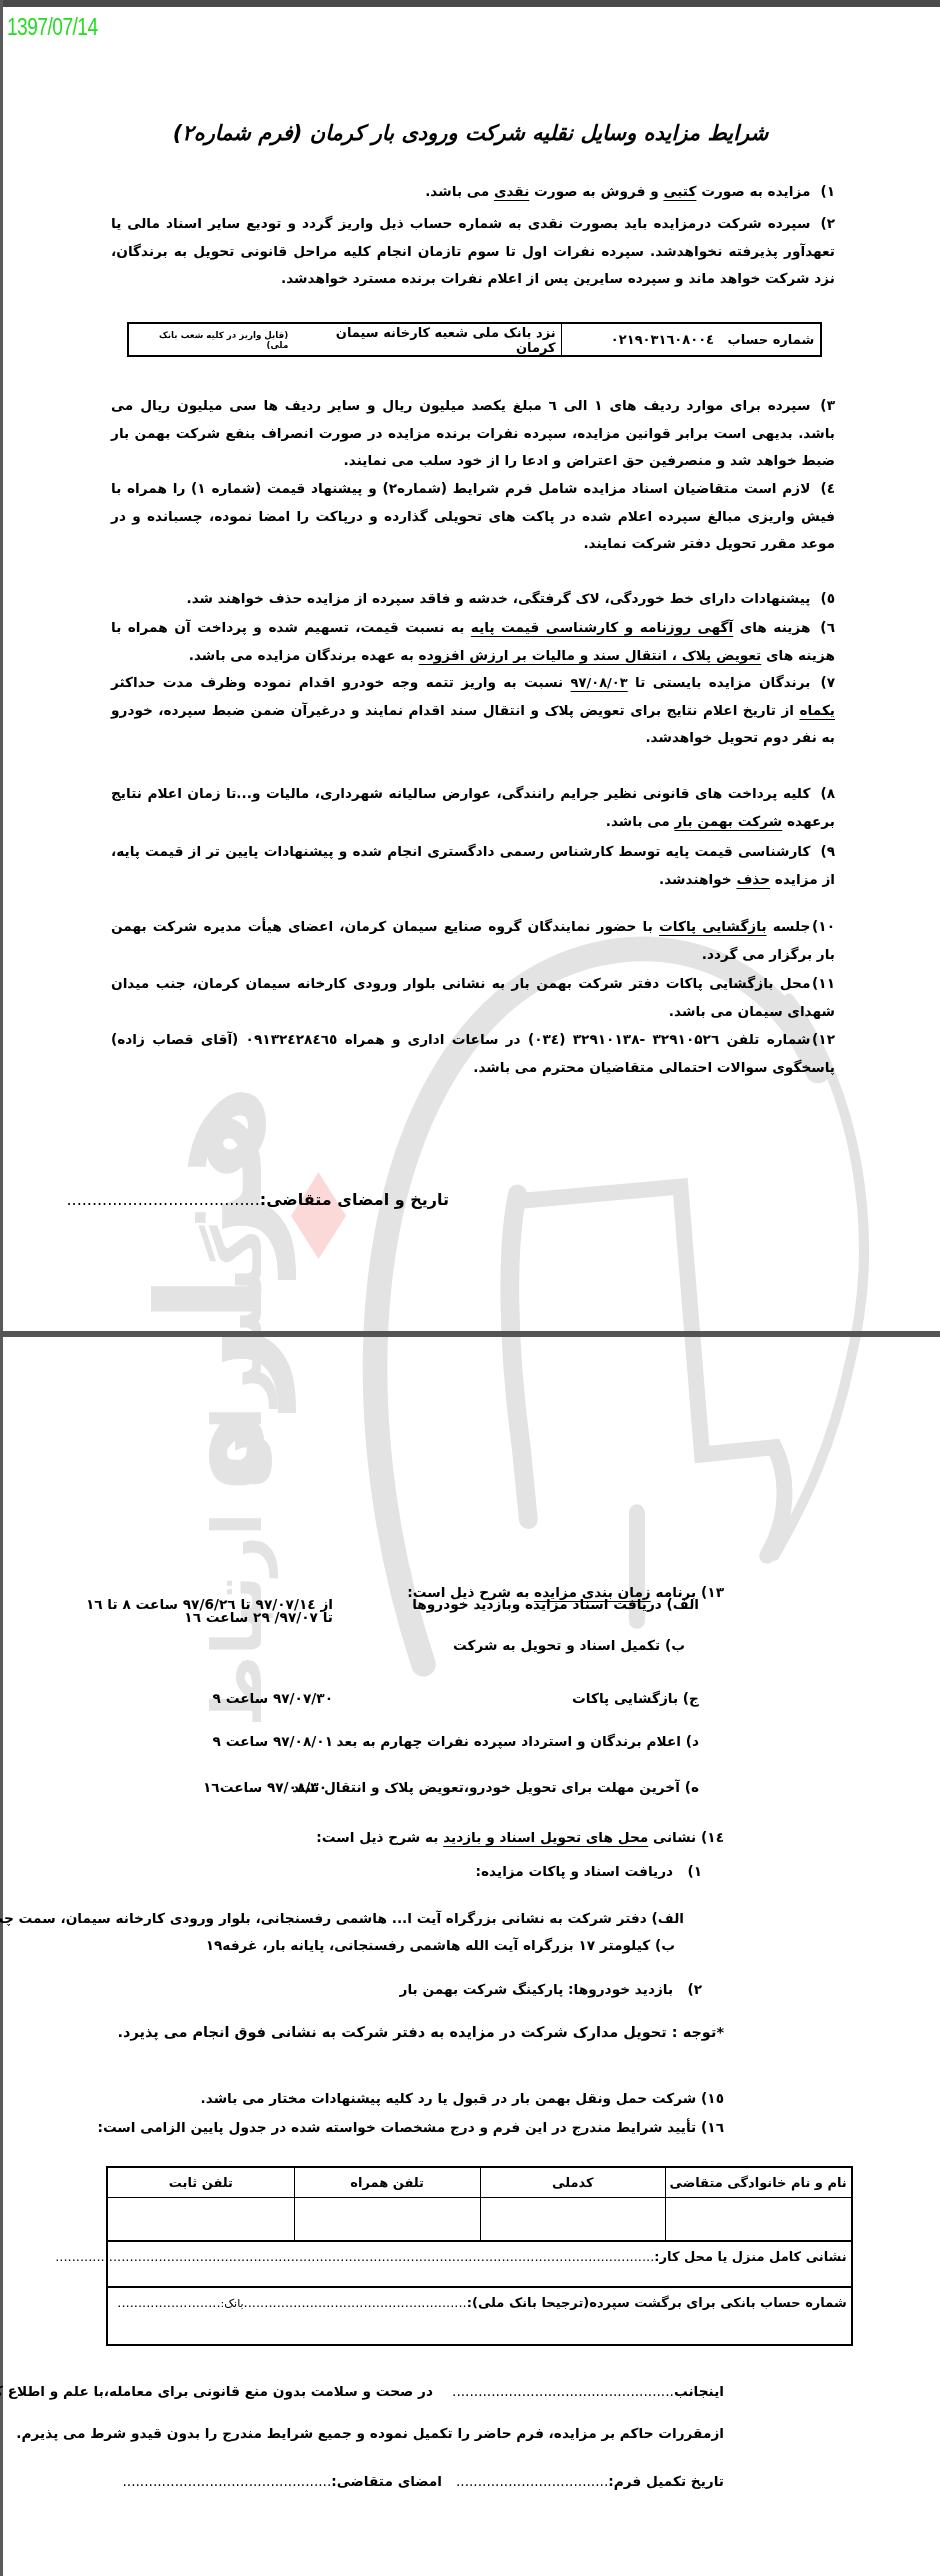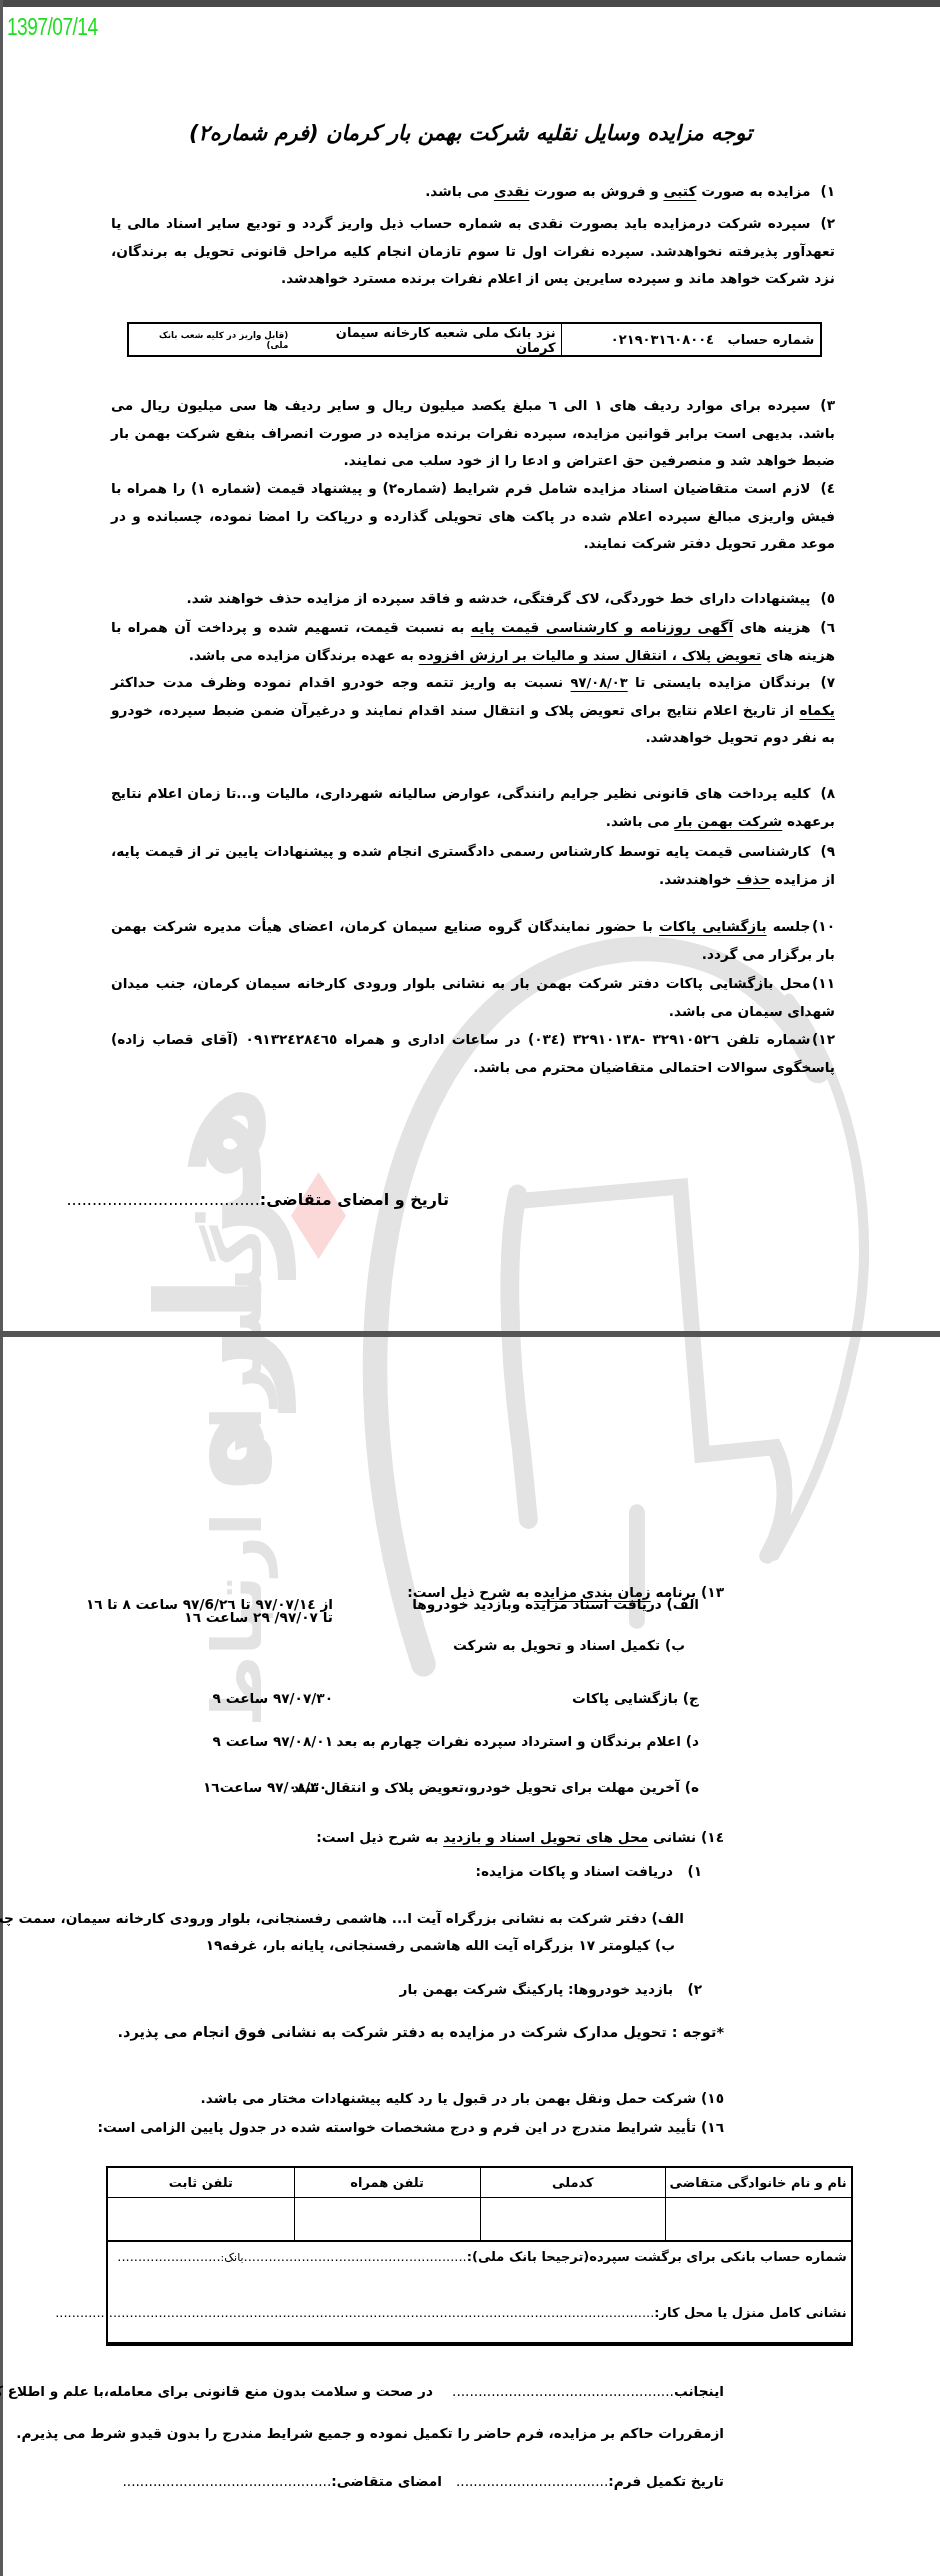--- a/index.html
+++ b/index.html
@@ -86,21 +86,21 @@
   </g>
 
   <text x="360" y="1780" font-family="DejaVu Sans, sans-serif" font-weight="bold" font-size="200" fill="#e3e3e3" direction="rtl" transform="rotate(-90 360 1780)" text-anchor="middle">هزاره</text>
   <text x="360" y="2040" font-family="DejaVu Sans, sans-serif" font-weight="bold" font-size="95" fill="#e3e3e3" transform="rotate(-90 360 2040)" text-anchor="middle">گستران ارتباط</text>
 
   <polygon points="440,1620 478,1680 440,1740 402,1680" fill="#fbd9d9"></polygon>
 </svg>
 
 <div class="date-stamp">1397/07/14</div>
 
-<div class="title rtl">توجه  مزایده وسایل نقلیه شرکت بهمن بار کرمان (فرم شماره۲)</div>
+<div class="title rtl">شرایط  مزایده وسایل نقلیه شرکت ورودی بار کرمان (فرم شماره۲)</div>
 
 <div class="item" style="top:178px;">
   <span class="num">۱)</span><span>مزایده به صورت </span><u>کتبی</u><span> و فروش به صورت </span><u>نقدی</u><span> می باشد.</span>
 </div>
 
 <div class="item" style="top:210px;">
   <span class="num">۲)</span><span>سپرده شرکت درمزایده باید بصورت نقدی به شماره حساب ذیل واریز گردد و تودیع سایر اسناد مالی یا تعهدآور پذیرفته نخواهدشد. سپرده نفرات اول تا سوم تازمان انجام کلیه مراحل قانونی تحویل به برندگان، نزد شرکت خواهد ماند و سپرده سایرین پس از اعلام نفرات برنده مسترد خواهدشد.</span>
 </div>
 
 <div class="account-box">
@@ -194,26 +194,26 @@
     <div class="hcell">کدملی</div>
     <div class="hcell">تلفن همراه</div>
     <div class="hcell">تلفن ثابت</div>
   </div>
   <div class="row">
     <div class="dcell"></div>
     <div class="dcell"></div>
     <div class="dcell"></div>
     <div class="dcell"></div>
   </div>
+  <div class="wide b">
+    <span>نشانی کامل منزل یا محل کار:</span><span class="dots">.................................................................................................................................................</span>
+  </div>
   <div class="wide last">
     <span>شماره حساب بانکی برای برگشت سپرده(ترجیحا بانک ملی):</span><span class="dots">......................................................</span><span style="font-weight:normal;font-size:11px;">بانک:</span><span class="dots">.........................</span>
   </div>
-  <div class="wide b">
-    <span>نشانی کامل منزل یا محل کار:</span><span class="dots">.................................................................................................................................................</span>
-  </div>
 </div>
 
 <div class="sched-row" style="top:2383px; right:217px;">
   <span>اینجانب</span><span class="dots">...................................................</span>&nbsp;&nbsp;&nbsp;&nbsp;<span>در صحت و سلامت بدون منع قانونی برای معامله،با علم و اطلاع کافی</span>
 </div>
 <div class="sched-row" style="top:2425px; right:217px;">ازمقررات حاکم بر مزایده، فرم حاضر را تکمیل نموده و جمیع شرایط مندرج را بدون قیدو شرط می پذیرم.</div>
 
 <div class="sched-row" style="top:2473px; right:217px;">
   <span>تاریخ تکمیل فرم:</span><span class="dots">...................................</span>
 </div>

